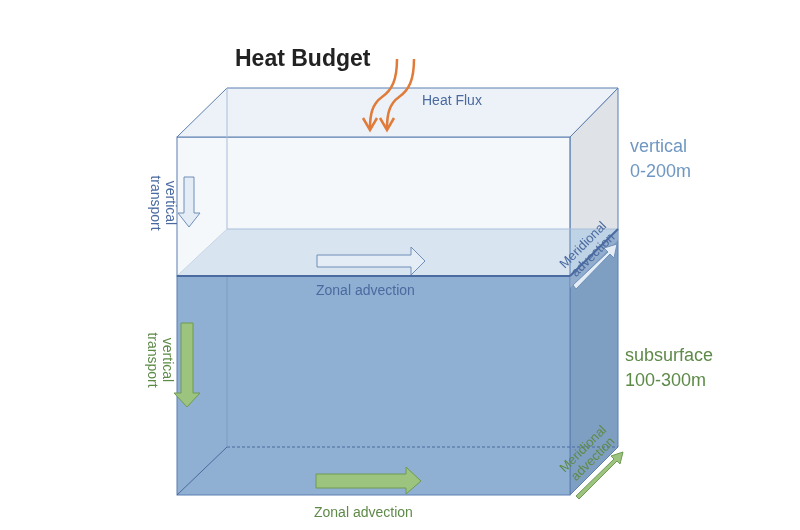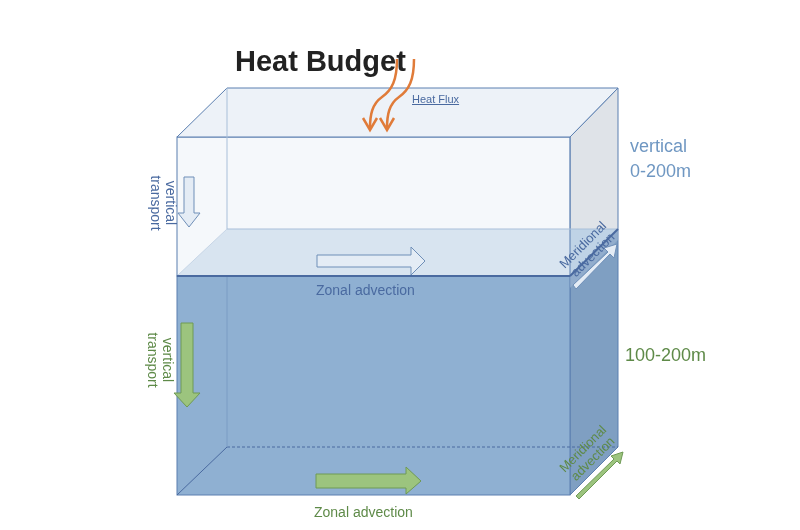--- a/index.html
+++ b/index.html
@@ -1,24 +1,24 @@
 <!DOCTYPE html>
 <html><head>
   <meta charset="utf-8">
   <style>
     html, body { margin: 0; padding: 0; background: #ffffff; }
     body { width: 800px; height: 530px; position: relative; overflow: hidden;
            font-family: "Liberation Sans", sans-serif; }
     svg { position: absolute; left: 0; top: 0; }
     .lbl { position: absolute; white-space: nowrap; line-height: 1.1; }
-    .title { left: 235px; top: 46px; font-size: 29px; font-weight: bold; color: #222222; }
+    .title { left: 235px; top: 46px; font-size: 23px; font-weight: bold; color: #222222; }
     .blue { color: #4a6aa0; }
     .lightblue { color: #6f97c2; }
     .green { color: #5e8a48; }
-    .heatflux { left: 412px; top: 93px; font-size: 11px; text-decoration: underline; }
+    .heatflux { left: 422px; top: 93px; font-size: 14px; }
     .surface { left: 630px; top: 134px; font-size: 18px; line-height: 25px; }
     .subsurface { left: 625px; top: 343px; font-size: 18px; line-height: 25px; }
     .zonal-top { left: 316px; top: 283px; font-size: 14px; }
     .zonal-bot { left: 314px; top: 505px; font-size: 14px; }
     .vt { font-size: 14px; line-height: 15px; text-align: center;
           transform-origin: center center; }
     .vt-top { left: 118px; top: 188px; width: 90px; transform: rotate(90deg); }
     .vt-bot { left: 115px; top: 345px; width: 90px; transform: rotate(90deg); }
     .mer { font-size: 13px; line-height: 14px; text-align: center;
            transform: rotate(-45deg); transform-origin: center center; }
@@ -91,21 +91,22 @@
 </svg>
 
 <div class="lbl title">Heat Budget</div>
 <div class="lbl heatflux blue">Heat Flux</div>
 
 <div class="lbl surface lightblue">
   <div>vertical</div>
   <div>0-200m</div>
 </div>
 <div class="lbl subsurface green">
-  <div>100-200m</div>
+  <div>subsurface</div>
+  <div>100-300m</div>
 </div>
 
 <div class="lbl vt vt-top blue">
   <div>vertical</div>
   <div>transport</div>
 </div>
 <div class="lbl vt vt-bot green">
   <div>vertical</div>
   <div>transport</div>
 </div>

